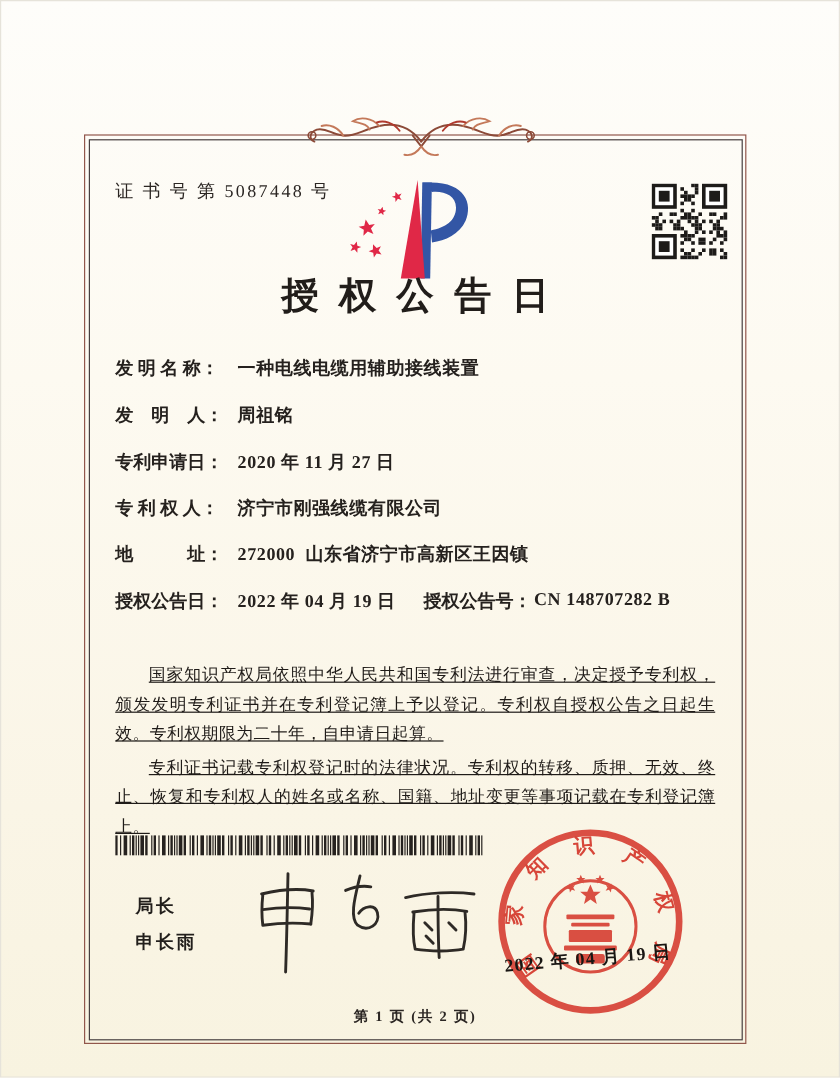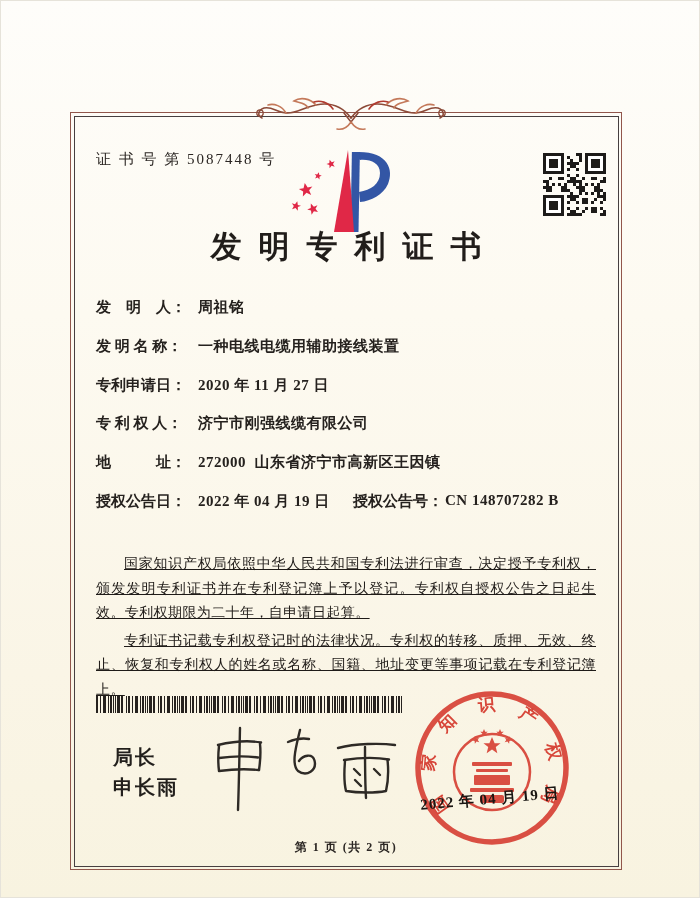--- a/index.html
+++ b/index.html
@@ -39,22 +39,22 @@
   .frow .lab2{position:absolute;left:283px;top:0;}
   .frow .val2{position:absolute;left:375px;top:0;letter-spacing:.5px;}
   .paras{position:absolute;left:26px;top:440px;width:500px;}
   .paras p{
     margin:0 0 3px 0;text-indent:2em;font-size:14px;line-height:24.6px;
     letter-spacing:.4px;color:#1f1b18;text-align:justify;font-weight:400;text-decoration:underline;
   }
   .barcode{position:absolute;left:26px;top:584px;}
   .signer{
     position:absolute;left:43px;top:630px;
-    font-family:Liberation Sans, sans-serif;
-    font-weight:700;font-size:20px;line-height:30px;letter-spacing:2px;color:#221f1c;
+    font-family:Liberation Mono, monospace;
+    font-weight:700;font-size:15px;line-height:30px;letter-spacing:2px;color:#221f1c;
   }
   .signature{position:absolute;left:118px;top:606px;}
   .seal{position:absolute;left:338px;top:572px;opacity:.93;}
   .seal-date{
     position:absolute;left:350px;top:676px;width:180px;
     transform:rotate(-5deg);font-size:15px;font-weight:700;
     letter-spacing:1px;color:#191613;white-space:pre;
   }
   .footer{
     position:absolute;left:0;top:727px;width:100%;text-align:center;
@@ -226,30 +226,30 @@
 
       <g fill="#e02847">
         <use href="#star" transform="translate(55,18) scale(0.45) rotate(-18)"></use>
         <use href="#star" transform="translate(42,30) scale(0.38) rotate(12)"></use>
         <use href="#star" transform="translate(30,44) scale(0.72) rotate(-10)"></use>
         <use href="#star" transform="translate(20,60) scale(0.5) rotate(15)"></use>
         <use href="#star" transform="translate(37,63) scale(0.58) rotate(-22)"></use>
       </g>
     </svg>
 
-    <h1 class="title">发明专利证书</h1>
+    <h1 class="title">授权公告日</h1>
 
     <div class="fields">
+      <div class="frow">
+        <span class="lab">发 明 名 称：</span>
+        <span class="val">一种电线电缆用辅助接线装置</span>
+      </div>
       <div class="frow">
         <span class="lab">发　明　人：</span>
         <span class="val">周祖铭</span>
-      </div>
-      <div class="frow">
-        <span class="lab">发 明 名 称：</span>
-        <span class="val">一种电线电缆用辅助接线装置</span>
       </div>
       <div class="frow">
         <span class="lab">专利申请日：</span>
         <span class="val">2020 年 11 月 27 日</span>
       </div>
       <div class="frow">
         <span class="lab">专 利 权 人：</span>
         <span class="val">济宁市刚强线缆有限公司</span>
       </div>
       <div class="frow">

